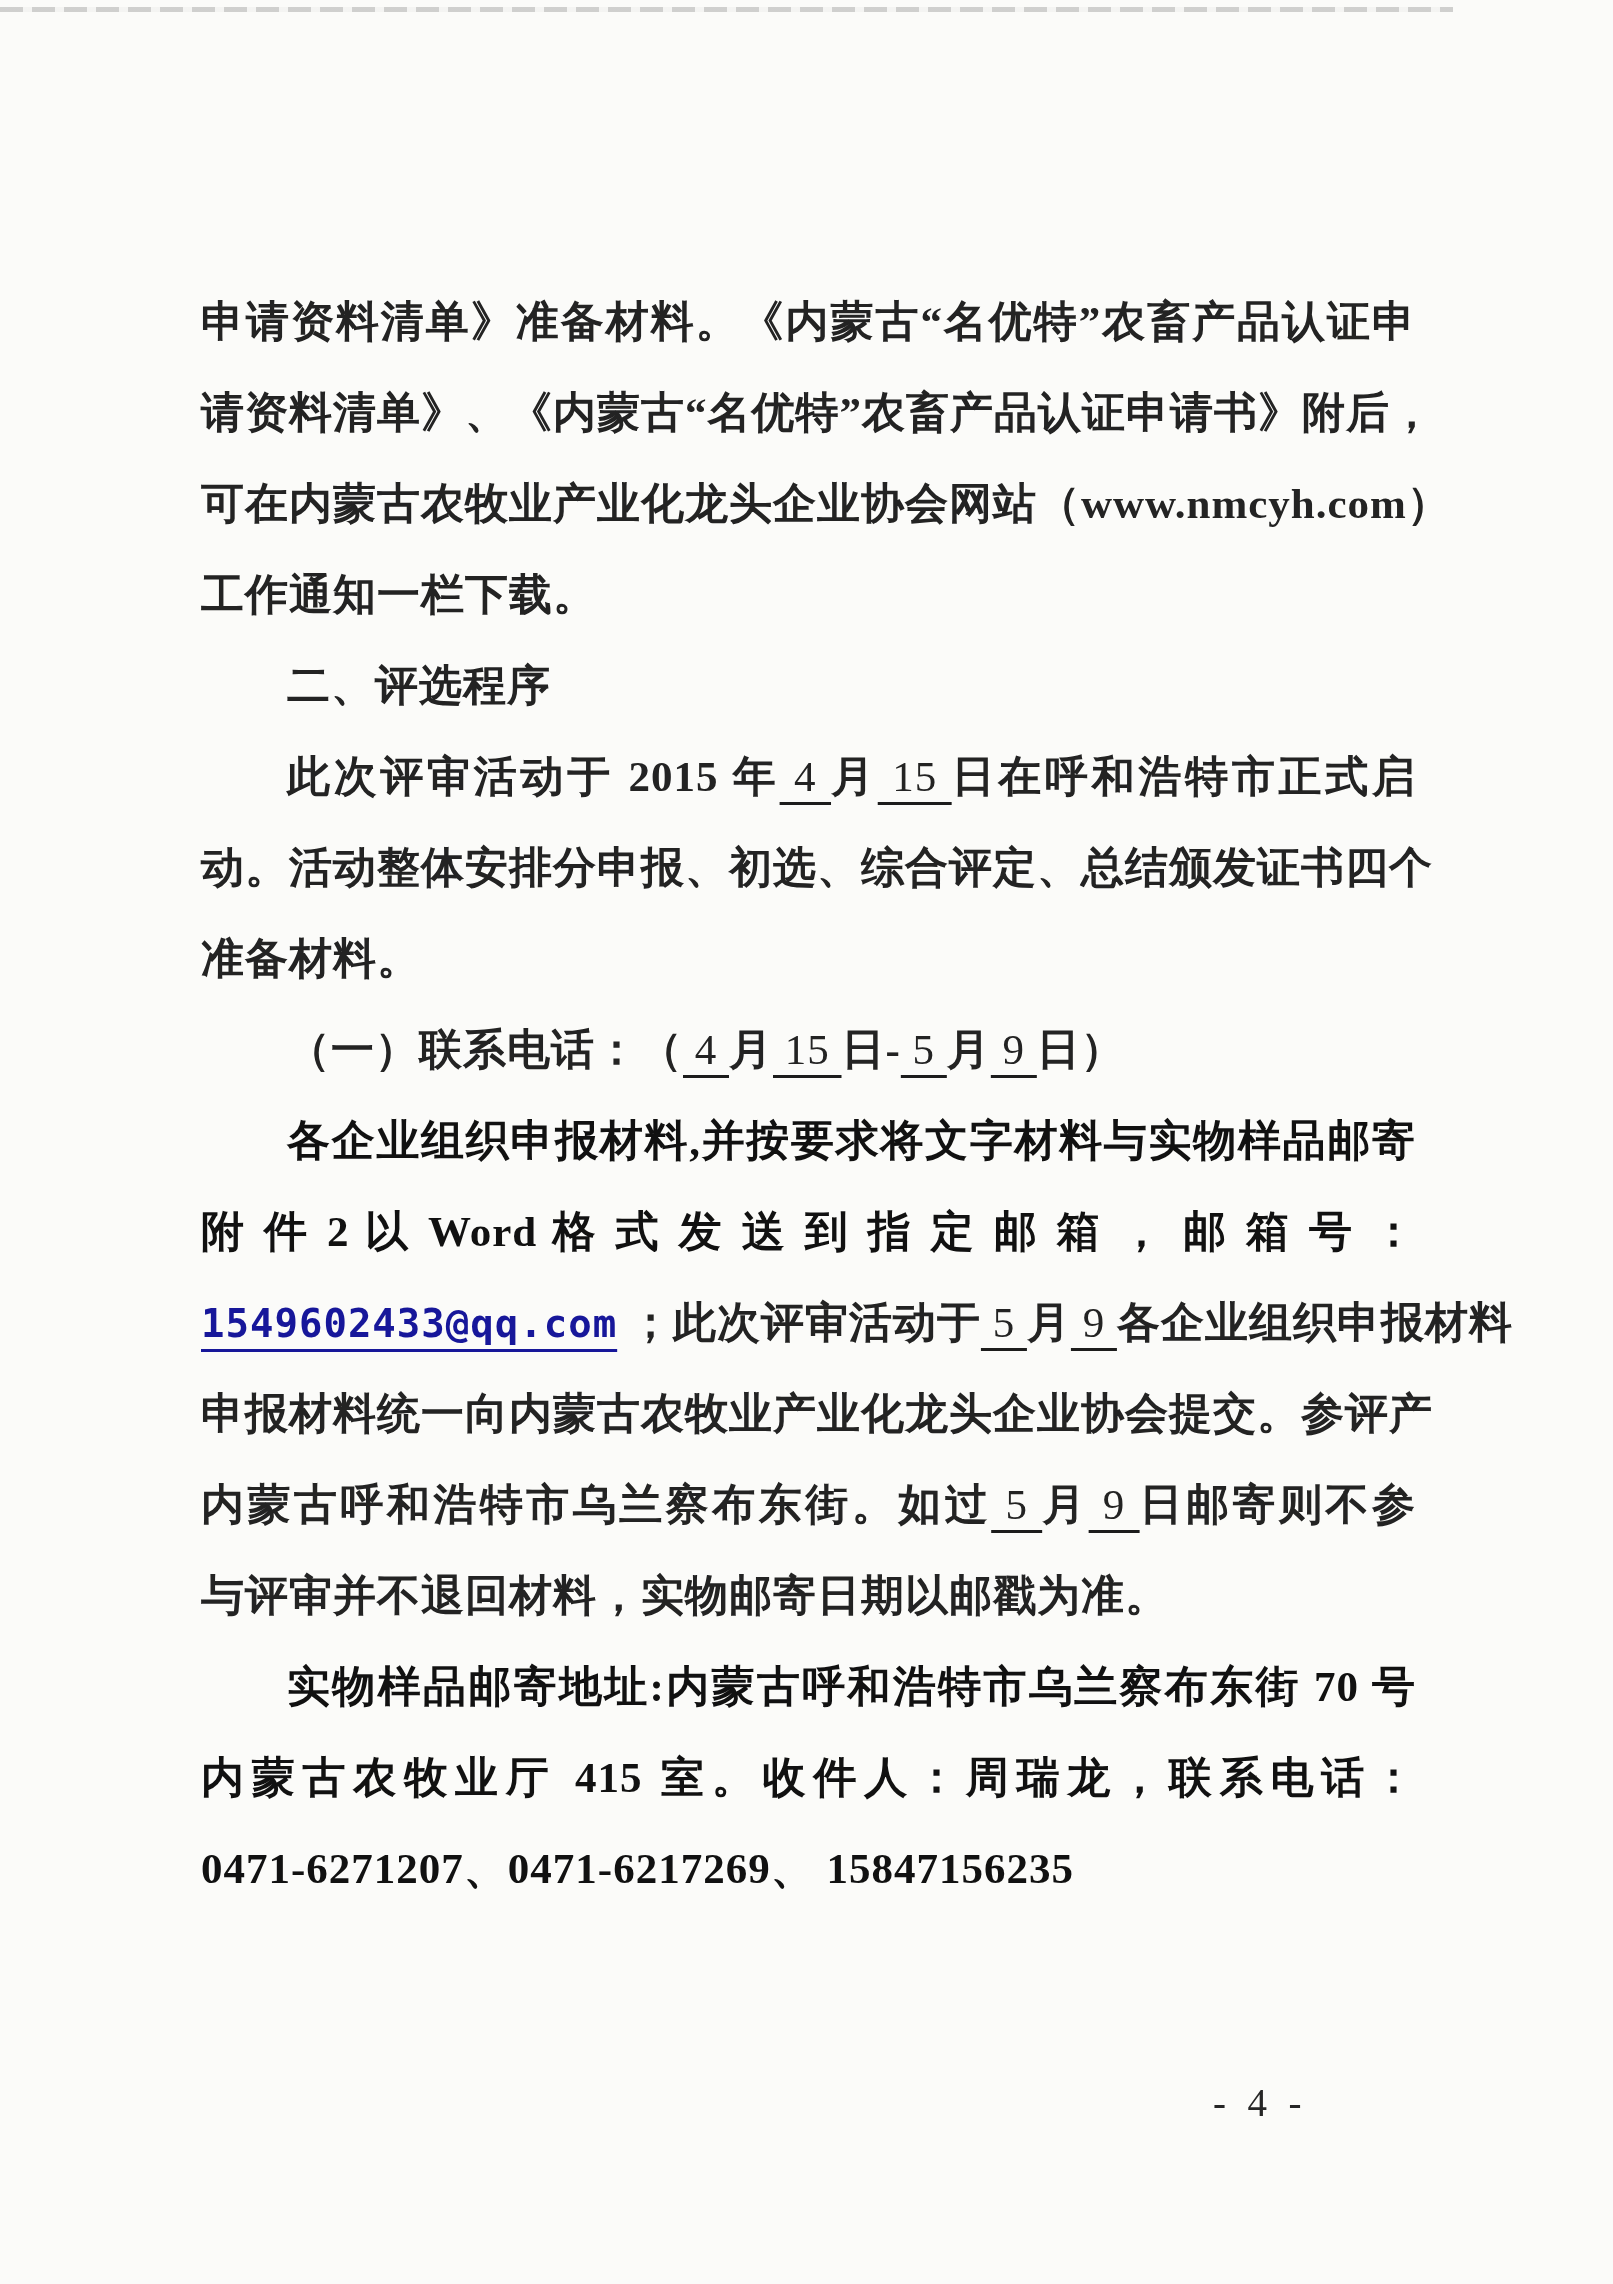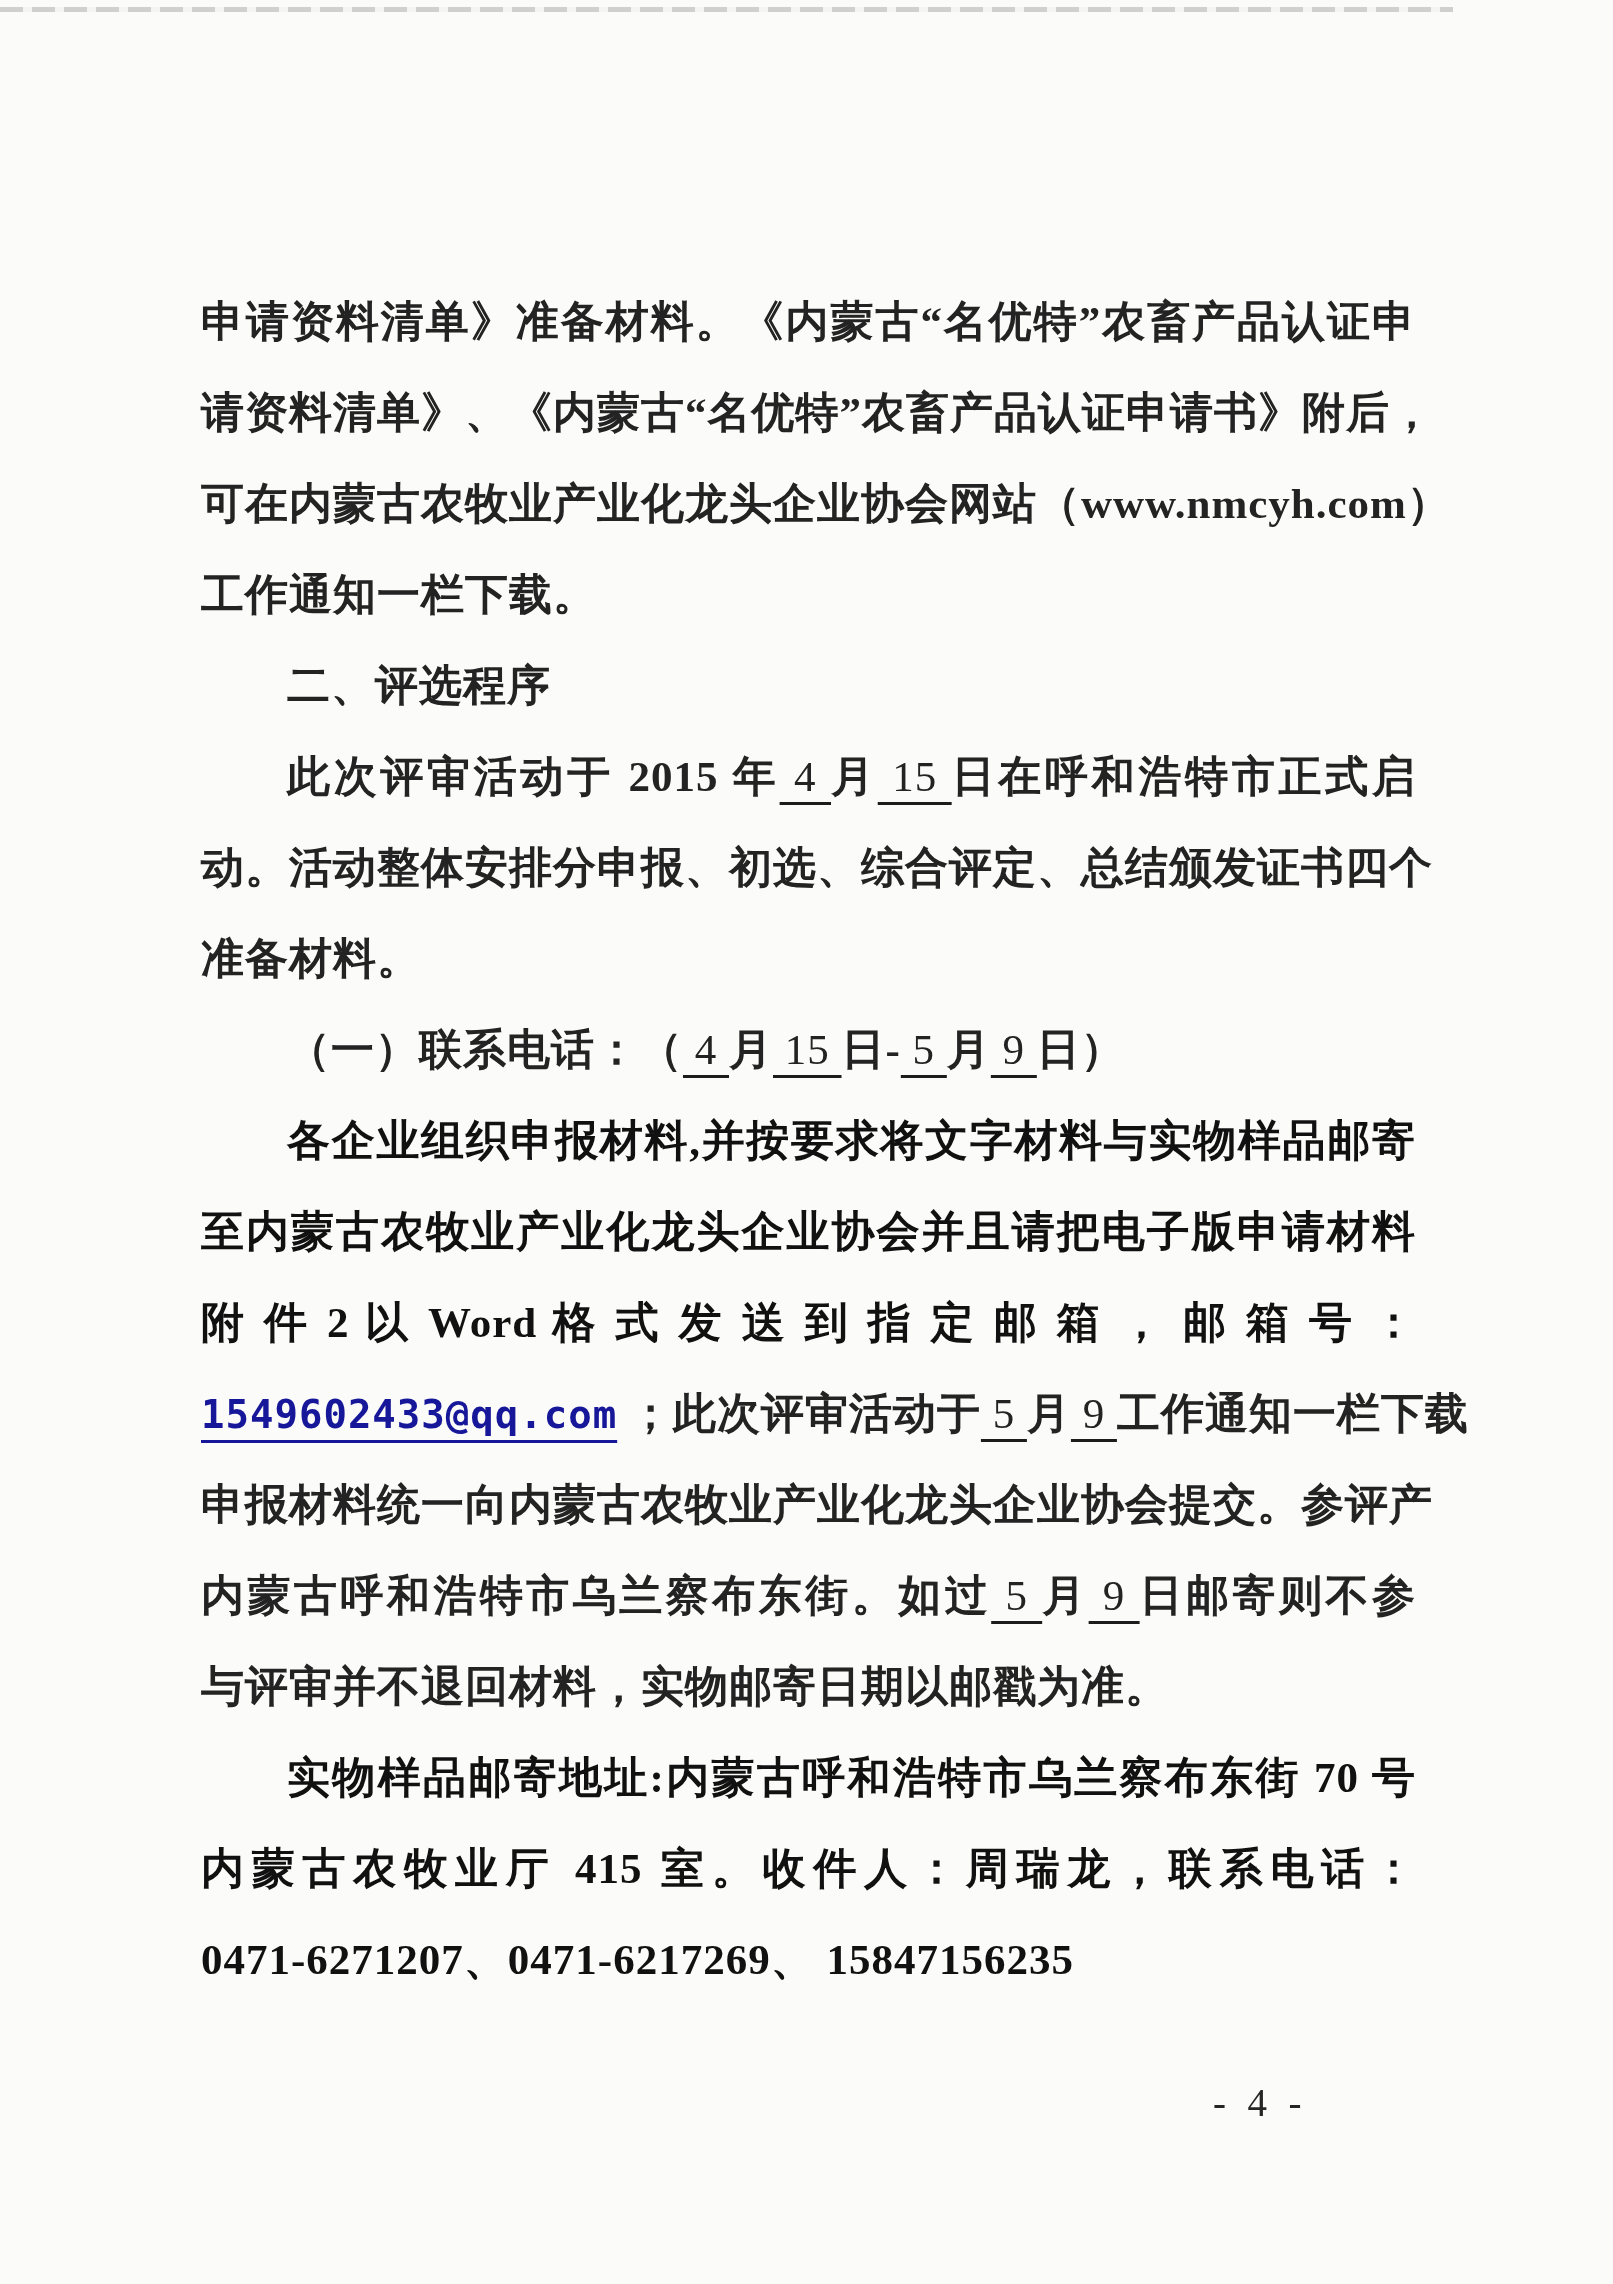--- a/index.html
+++ b/index.html
@@ -84,23 +84,22 @@
       <div class="line full"><span class="seg-r">申请资料清单》准备材料。《内蒙古“名优特”农畜产品认证申</span></div>
       <div class="line full"><span class="seg-r">请资料清单》、《内蒙古“名优特”农畜产品认证申请书》附后，</span></div>
       <div class="line full"><span class="seg-r">可在内蒙古农牧业产业化龙头企业协会网站（www.nmcyh.com）</span></div>
       <div class="line"><span class="seg-r">工作通知一栏下载。</span></div>
       <div class="line indent"><span class="seg-r">二、评选程序</span></div>
       <div class="line indent full"><span class="seg-r">此次评审活动于 2015 年</span><span class="seg-u">&nbsp;4&nbsp;</span><span class="seg-r">月</span><span class="seg-u">&nbsp;15&nbsp;</span><span class="seg-r">日在呼和浩特市正式启</span></div>
       <div class="line full"><span class="seg-r">动。活动整体安排分申报、初选、综合评定、总结颁发证书四个</span></div>
       <div class="line"><span class="seg-r">准备材料。</span></div>
       <div class="line indent"><span class="seg-r">（一）联系电话：（</span><span class="seg-u">&nbsp;4&nbsp;</span><span class="seg-r">月</span><span class="seg-u">&nbsp;15&nbsp;</span><span class="seg-r">日-</span><span class="seg-u">&nbsp;5&nbsp;</span><span class="seg-r">月</span><span class="seg-u">&nbsp;9&nbsp;</span><span class="seg-r">日）</span></div>
       <div class="line indent full"><span class="seg-b">各企业组织申报材料,并按要求将文字材料与实物样品邮寄</span></div>
-      <div class="line full"><span class="seg-b">至内蒙古农牧业产业化龙头企业协会并且请把电子版申请材料</span></div>
       <div class="line full"><span class="seg-b">附 件 2 以 Word 格 式 发 送 到 指 定 邮 箱 ， 邮 箱 号 ：</span></div>
-      <div class="line full"><span class="seg-link">1549602433@qq.com</span><span class="seg-r"> ；此次评审活动于</span><span class="seg-u">&nbsp;5&nbsp;</span><span class="seg-r">月</span><span class="seg-u">&nbsp;9&nbsp;</span><span class="seg-r">工作通知一栏下载</span></div>
+      <div class="line full"><span class="seg-link">1549602433@qq.com</span><span class="seg-r"> ；此次评审活动于</span><span class="seg-u">&nbsp;5&nbsp;</span><span class="seg-r">月</span><span class="seg-u">&nbsp;9&nbsp;</span><span class="seg-r">各企业组织申报材料</span></div>
       <div class="line full"><span class="seg-r">申报材料统一向内蒙古农牧业产业化龙头企业协会提交。参评产</span></div>
       <div class="line full"><span class="seg-r">内蒙古呼和浩特市乌兰察布东街。如过</span><span class="seg-u">&nbsp;5&nbsp;</span><span class="seg-r">月</span><span class="seg-u">&nbsp;9&nbsp;</span><span class="seg-r">日邮寄则不参</span></div>
       <div class="line"><span class="seg-r">与评审并不退回材料，实物邮寄日期以邮戳为准。</span></div>
       <div class="line indent full"><span class="seg-b">实物样品邮寄地址:内蒙古呼和浩特市乌兰察布东街 70 号</span></div>
       <div class="line full"><span class="seg-b">内蒙古农牧业厅 415 室。收件人：周瑞龙，联系电话：</span></div>
       <div class="line"><span class="seg-b">0471-6271207、0471-6217269、&nbsp;15847156235</span></div>
     </div>
   <div class="page-number">- 4 -</div>
 </div>
 

